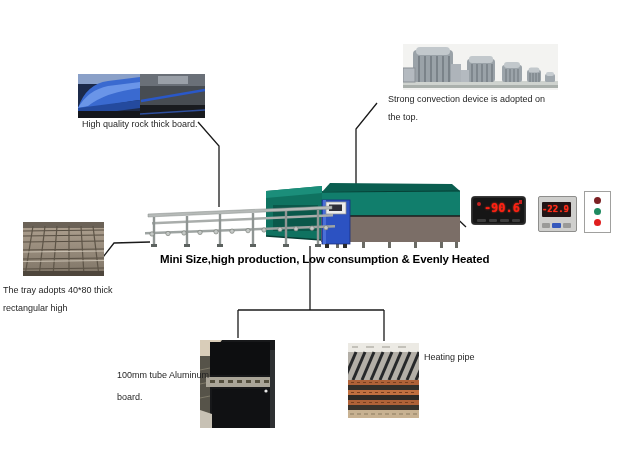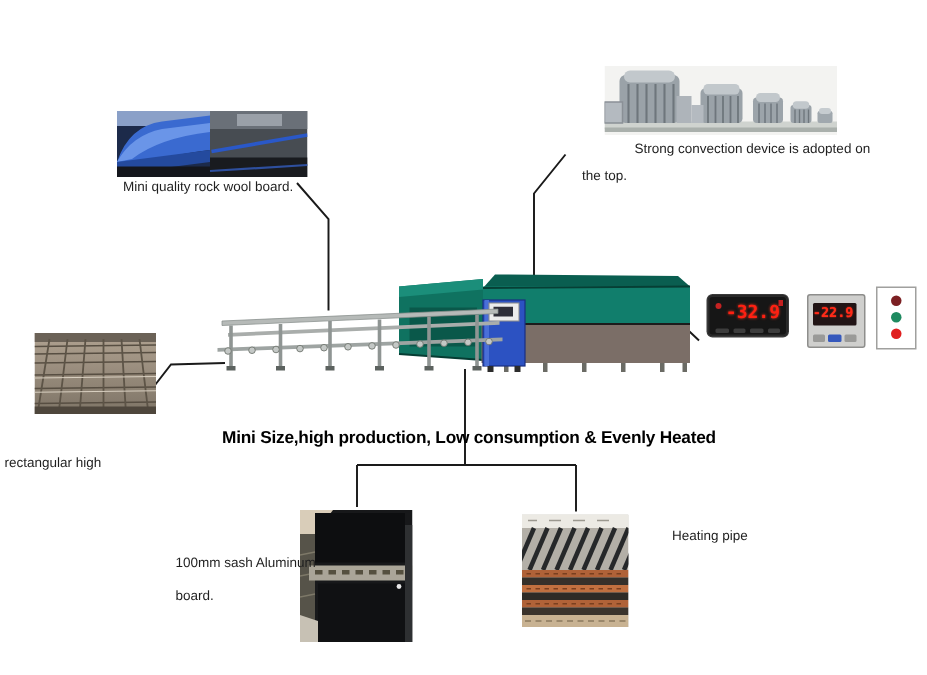--- a/index.html
+++ b/index.html
@@ -63,21 +63,21 @@
       <path d="M0,34 L62,26 L62,34 L0,42 Z" fill="#244a9e"></path>
       <rect x="0" y="37" width="62" height="7" fill="#14161c"></rect>
       <rect x="62" y="0" width="65" height="44" fill="#474c52"></rect>
       <rect x="62" y="0" width="65" height="12" fill="#6a7078"></rect>
       <rect x="80" y="2" width="30" height="8" fill="#9aa0a8"></rect>
       <line x1="63" y1="27" x2="127" y2="16" stroke="#2a58c8" stroke-width="2.5"></line>
       <rect x="62" y="31" width="65" height="13" fill="#191b1f"></rect>
       <line x1="62" y1="40" x2="127" y2="36" stroke="#2e4f9e" stroke-width="1.5"></line>
     </svg>
   </div>
-  <div class="abs caption" style="left:82px;top:119px;">Mini quality rock wool board.</div>
+  <div class="abs caption" style="left:82px;top:119px;">High quality rock thick board.</div>
 
   <div class="abs" style="left:403px;top:44px;width:155px;height:46px;">
     <svg width="155" height="46" viewBox="0 0 155 46">
       <rect x="0" y="0" width="155" height="46" fill="#f3f3f1"></rect>
       <rect x="0" y="37" width="155" height="5" fill="#cfd3cf"></rect>
       <rect x="0" y="41" width="155" height="3" fill="#aab0ac"></rect>
 
       <rect x="10" y="6" width="40" height="32" rx="4" fill="#9aa2a8"></rect>
       <rect x="13" y="3" width="34" height="8" rx="4" fill="#c2c8cc"></rect>
       <g stroke="#6e767c" stroke-width="1.4">
@@ -117,21 +117,21 @@
         <line x1="127" y1="29" x2="127" y2="38"></line>
           <line x1="130" y1="29" x2="130" y2="38"></line>
         <line x1="133" y1="29" x2="133" y2="38"></line>
           <line x1="136" y1="29" x2="136" y2="38"></line>
       </g>
 
       <rect x="142" y="30" width="10" height="8" rx="1.5" fill="#a0a8ae"></rect>
       <rect x="143" y="28" width="8" height="4" rx="2" fill="#c6ccd0"></rect>
     </svg>
   </div>
-  <div class="abs caption" style="left:388px;top:94px;margin-left:35px;">Strong convection device is adopted on</div>
+  <div class="abs caption" style="left:388px;top:94px;">Strong convection device is adopted on</div>
   <div class="abs caption" style="left:388px;top:112px;">the top.</div>
 
   <div class="abs" style="left:140px;top:178px;width:330px;height:74px;">
     <svg width="330" height="74" viewBox="0 0 330 74">
 
       <polygon points="126,13 182,8 182,62 126,58" fill="#0f7260"></polygon>
       <polygon points="126,13 182,8 182,15 126,20" fill="#1b8e7a"></polygon>
       <rect x="133" y="27" width="45" height="26" fill="#0a584a"></rect>
       <line x1="126" y1="58" x2="182" y2="62" stroke="#063c33" stroke-width="1.5"></line>
 
@@ -187,26 +187,26 @@
             <rect x="44" y="66" width="6" height="3"></rect>
           <rect x="77" y="66" width="6" height="3"></rect>
             <rect x="110" y="66" width="6" height="3"></rect>
           <rect x="143" y="66" width="6" height="3"></rect>
             <rect x="175" y="66" width="6" height="3"></rect>
         </g>
       </g>
     </svg>
   </div>
 
-  <div class="abs tagline" style="left:148px;top:253px;margin-top:33px;">Mini Size,high production, Low consumption &amp; Evenly Heated</div>
+  <div class="abs tagline" style="left:160px;top:253px;">Mini Size,high production, Low consumption &amp; Evenly Heated</div>
 
   <div class="abs amm1">
     <span class="dot"></span>
     <span class="mark"></span>
-    <span class="digits">-32.9</span>
+    <span class="digits">-90.6</span>
     <span class="btnrow">
       <i></i>
         <i></i>
         <i></i>
         <i></i>
     </span>
   </div>
   <div class="abs amm2">
     <span class="screen">
       <span class="digits">-22.9</span>
@@ -249,20 +249,21 @@
         <line x1="58" y1="4" x2="61" y2="54"></line>
           <line x1="70" y1="4" x2="76" y2="54"></line>
       </g>
       <g stroke="#d8cfc0" stroke-width="0.8">
         <line x1="0" y1="30" x2="81" y2="29"></line>
           <line x1="0" y1="39.5" x2="81" y2="38.5"></line>
       </g>
       <rect x="0" y="49" width="81" height="5" fill="#4e463c"></rect>
     </svg>
   </div>
+  <div class="abs caption" style="left:3px;top:285px;">The tray adopts 40*80 thick</div>
   <div class="abs caption" style="left:3px;top:303px;">rectangular high</div>
 
   <div class="abs" style="left:200px;top:340px;width:75px;height:88px;">
     <svg width="75" height="88" viewBox="0 0 75 88">
       <rect x="0" y="0" width="75" height="88" fill="#17181a"></rect>
       <polygon points="0,0 22,0 10,16 0,16" fill="#d9cdb9"></polygon>
       <rect x="0" y="16" width="10" height="72" fill="#565349"></rect>
       <g stroke="#7d7868" stroke-width="1">
         <line x1="0" y1="30" x2="10" y2="28"></line>
           <line x1="0" y1="44" x2="10" y2="42"></line>
@@ -278,21 +279,21 @@
         <rect x="46" y="40" width="5" height="3"></rect>
           <rect x="55" y="40" width="5" height="3"></rect>
         <rect x="64" y="40" width="5" height="3"></rect>
       </g>
       <rect x="12" y="49" width="58" height="39" fill="#101113"></rect>
       <rect x="70" y="10" width="5" height="78" fill="#2e3032"></rect>
       <circle cx="66" cy="51" r="1.6" fill="#e8e8e8"></circle>
       <polygon points="0,70 12,74 12,88 0,88" fill="#c7c1b4"></polygon>
     </svg>
   </div>
-  <div class="abs caption" style="left:117px;top:370px;">100mm sash Aluminum</div>
+  <div class="abs caption" style="left:117px;top:370px;">100mm tube Aluminum</div>
   <div class="abs caption" style="left:117px;top:392px;">board.</div>
 
   <div class="abs" style="left:348px;top:343px;width:71px;height:75px;">
     <svg width="71" height="75" viewBox="0 0 71 75">
       <rect x="0" y="0" width="71" height="75" fill="#b3afa7"></rect>
       <rect x="0" y="0" width="71" height="9" fill="#eceae4"></rect>
       <g stroke="#9b988f" stroke-width="1">
         <line x1="4" y1="4" x2="10" y2="4"></line>
           <line x1="18" y1="4" x2="26" y2="4"></line>
         <line x1="34" y1="4" x2="42" y2="4"></line>
@@ -319,15 +320,15 @@
       </g>
       <g stroke="#7a3f1f" stroke-width="1">
         <line x1="3" y1="39.5" x2="68" y2="39.5" stroke-dasharray="3 3"></line>
         <line x1="3" y1="49.5" x2="68" y2="49.5" stroke-dasharray="3 3"></line>
         <line x1="3" y1="59.5" x2="68" y2="59.5" stroke-dasharray="3 3"></line>
       </g>
       <rect x="0" y="67" width="71" height="8" fill="#c8b292"></rect>
       <line x1="2" y1="71" x2="69" y2="71" stroke="#8a7a5e" stroke-width="1" stroke-dasharray="4 3"></line>
     </svg>
   </div>
-  <div class="abs caption" style="left:424px;top:352px;margin-left:24px;">Heating pipe</div>
+  <div class="abs caption" style="left:424px;top:352px;">Heating pipe</div>
 
 </div>
 
 </body></html>

